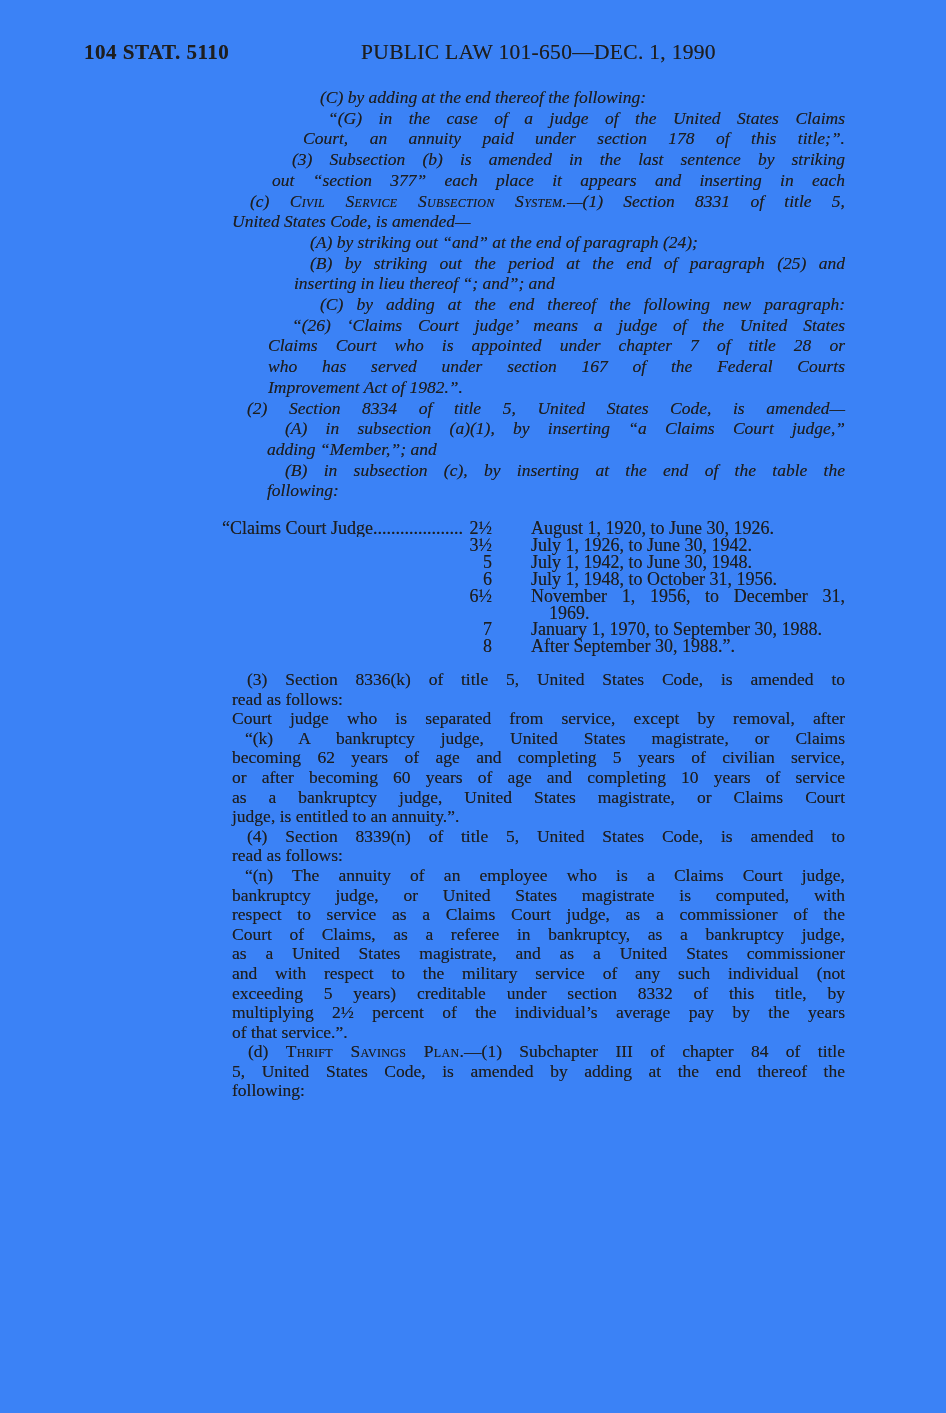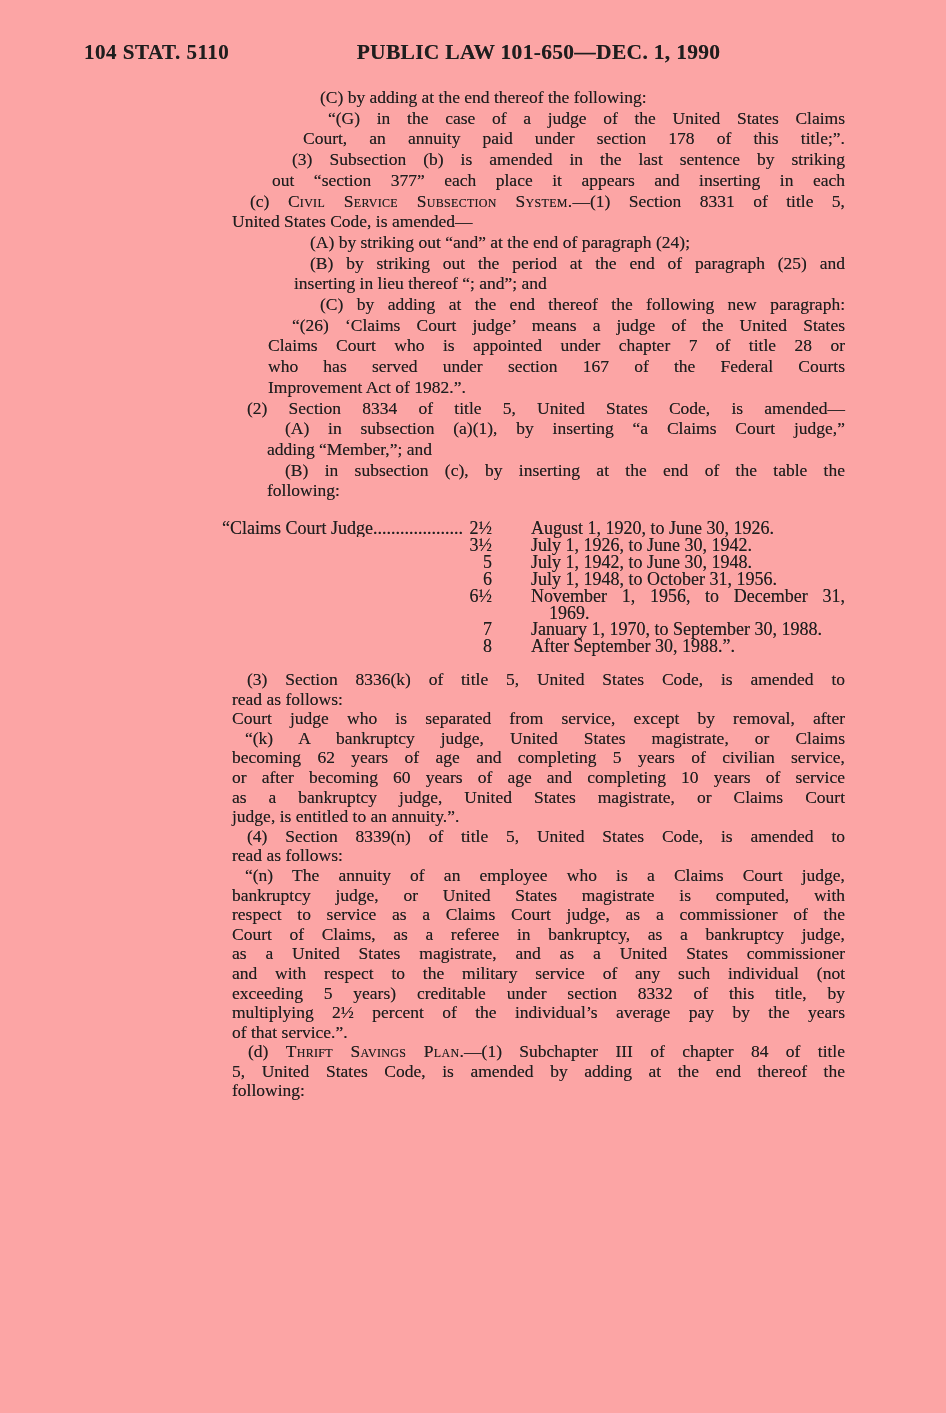--- a/index.html
+++ b/index.html
@@ -1,38 +1,38 @@
 <!DOCTYPE html>
 <html><head>
 <meta charset="utf-8">
 <style>
   html,body{margin:0;padding:0;background:#d9d9d9;}
   .page{
     position:relative;
     width:946px;height:1413px;
     margin:0 auto;
-    background:#fca5a5;
+    background:#3b82f6;
     color:#1e1e1e;
     font-family:"Liberation Serif", serif;
     text-shadow:0 0 .5px rgba(25,25,25,.55);
     overflow:hidden;
   }
   .header-stat{
     position:absolute;left:84px;top:40px;
     font-size:21px;font-weight:bold;letter-spacing:.5px;white-space:nowrap;
   }
   .header-title{
     position:absolute;left:232px;top:40px;width:613px;
-    text-align:center;font-size:21.5px;font-weight:bold;letter-spacing:.3px;white-space:nowrap;
+    text-align:center;font-size:21.5px;font-weight:normal;letter-spacing:.3px;white-space:nowrap;
   }
   .textblock{
     position:absolute;left:232px;width:613px;
     font-size:17.5px;
   }
-  .upper{top:87px;line-height:20.7px;}
+  .upper{top:87px;line-height:20.7px;font-style:italic;}
   .lower{top:670px;line-height:19.6px;}
   .tline{white-space:normal;}
   .just{text-align:justify;text-align-last:justify;text-justify:inter-word;}
   .sc{font-variant:small-caps;letter-spacing:.3px;}
   .ratetable{
     position:absolute;left:222px;top:520px;width:623px;
     font-size:18px;line-height:16.9px;
   }
   .trow{display:flex;align-items:flex-start;}
   .tcell-label{width:240px;white-space:nowrap;overflow:hidden;}

